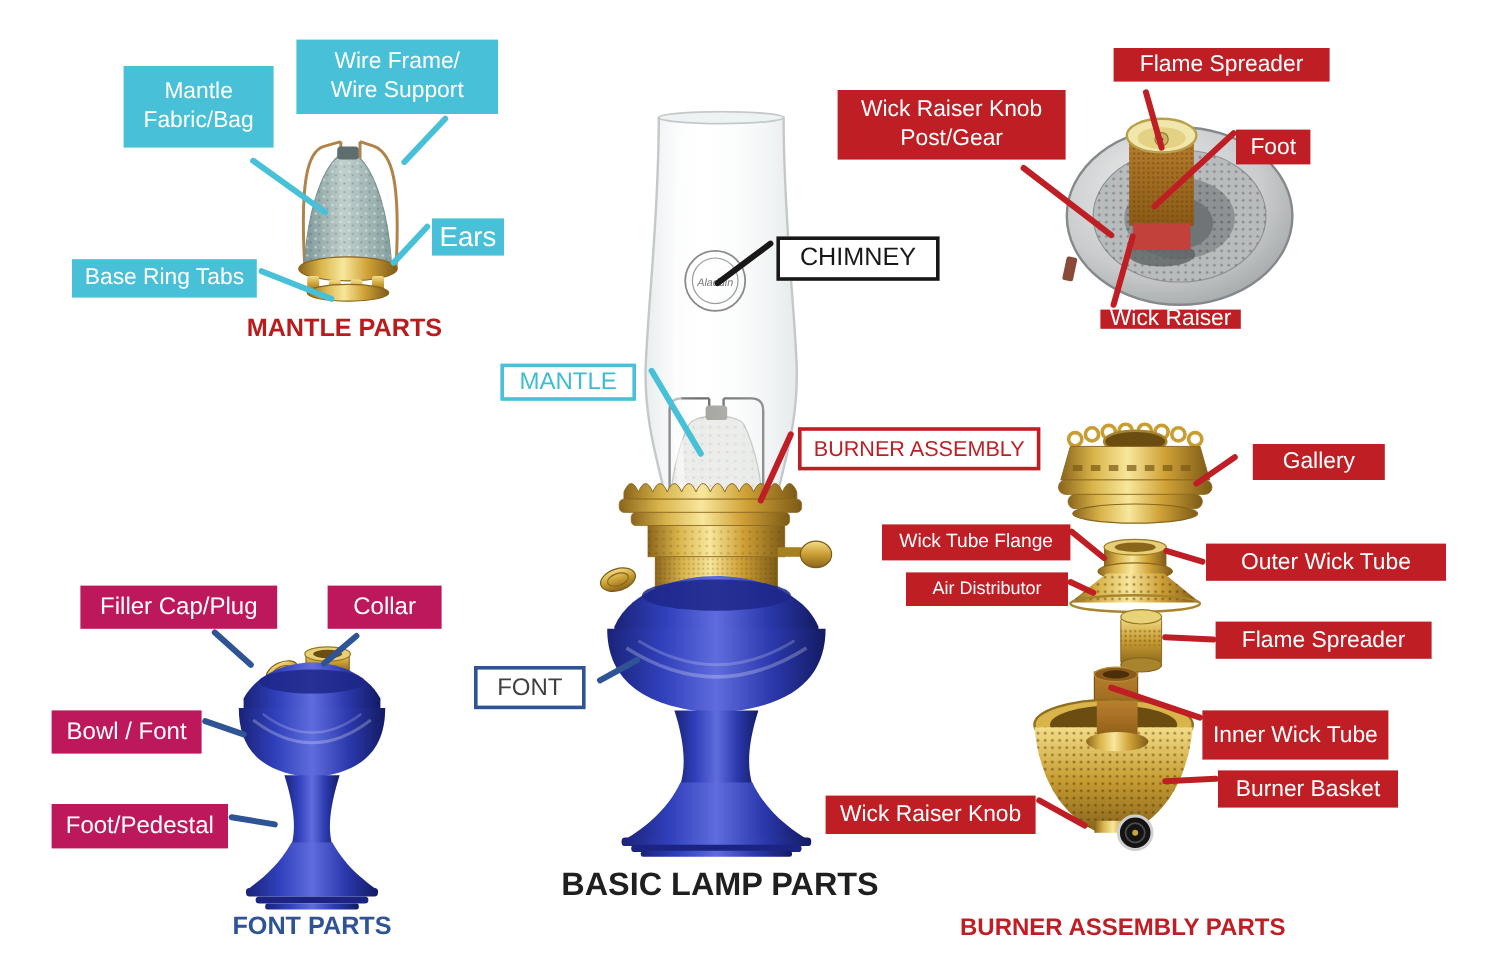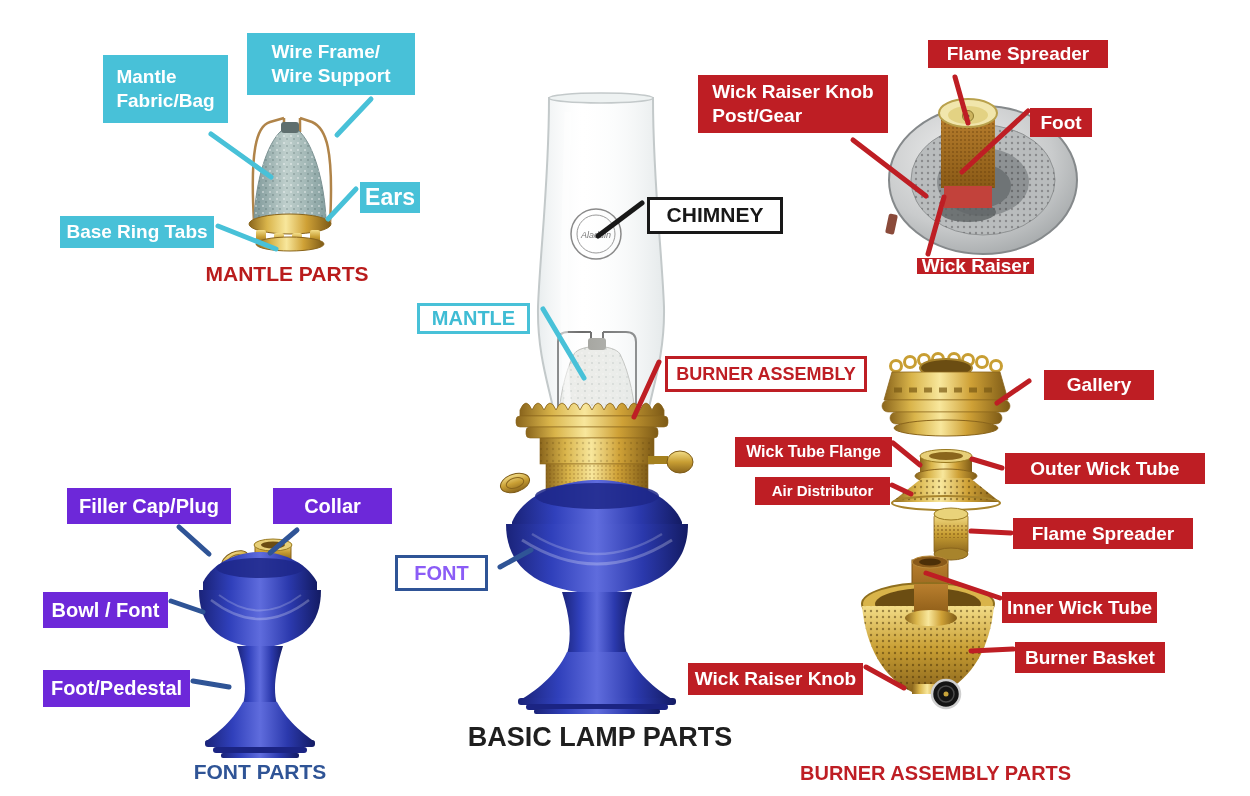--- a/index.html
+++ b/index.html
@@ -2,30 +2,30 @@
 <html><head>
 <meta charset="utf-8">
 <style>
   *{margin:0;padding:0;box-sizing:border-box}
   html,body{background:#fff}
   #canvas{position:relative;width:1250px;height:796px;background:#ffffff;
           font-family:"Liberation Sans",sans-serif;overflow:hidden}
   .illus{position:absolute;z-index:1}
   #leaders{position:absolute;left:0;top:0;z-index:2;pointer-events:none}
   .lbl{position:absolute;z-index:3;display:flex;align-items:center;justify-content:center;
-       font-weight:700;white-space:pre-line;line-height:1.25}
+       text-align:center;font-weight:400;white-space:pre-line;line-height:1.25}
   .fill{color:#fff}
   .cyan-bg{background:#48C1D8}
   .red-bg{background:#BE1E24}
-  .blue-bg{background:#6d28d9}
+  .blue-bg{background:#be185d}
   .outline{background:#fff;border-style:solid;border-width:3px}
   .ol-black{border-color:#181818;color:#181818}
   .ol-cyan{border-color:#48C1D8;color:#3FBCD4}
   .ol-red{border-color:#BE1E24;color:#BE1E24}
-  .ol-blue{border-color:#2F5496;color:#8b5cf6}
+  .ol-blue{border-color:#2F5496;color:#404040}
   .title{position:absolute;z-index:3;font-weight:700;text-align:center;white-space:nowrap}
   .t-cyan{color:#b91c1c}
   .t-blue{color:#2F5496}
   .t-red{color:#BE1E24}
   .t-black{color:#1f1f1f}
 </style>
 </head>
 <body>
 
 <div id="canvas">
@@ -297,26 +297,26 @@
   <div class="lbl fill red-bg" style="left:698px;top:75px;width:190px;height:58px;font-size:19px">Wick Raiser Knob
 Post/Gear</div>
   <div class="lbl fill red-bg" style="left:1030px;top:108px;width:62px;height:29px;font-size:19px">Foot</div>
   <div class="lbl fill red-bg" style="left:917px;top:258px;width:117px;height:16px;font-size:19px">Wick Raiser</div>
 
   <div class="lbl fill red-bg" style="left:1044px;top:370px;width:110px;height:30px;font-size:19px">Gallery</div>
   <div class="lbl fill red-bg" style="left:735px;top:437px;width:157px;height:30px;font-size:16px">Wick Tube Flange</div>
   <div class="lbl fill red-bg" style="left:1005px;top:453px;width:200px;height:31px;font-size:19px">Outer Wick Tube</div>
   <div class="lbl fill red-bg" style="left:755px;top:477px;width:135px;height:28px;font-size:15px">Air Distributor</div>
   <div class="lbl fill red-bg" style="left:1013px;top:518px;width:180px;height:31px;font-size:19px">Flame Spreader</div>
-  <div class="lbl fill red-bg" style="left:1002px;top:592px;width:155px;height:31px;font-size:19px">Inner Wick Tube</div>
+  <div class="lbl fill red-bg" style="left:1002px;top:592px;width:155px;height:41px;font-size:19px">Inner Wick Tube</div>
   <div class="lbl fill red-bg" style="left:1015px;top:642px;width:150px;height:31px;font-size:19px">Burner Basket</div>
   <div class="lbl fill red-bg" style="left:688px;top:663px;width:175px;height:32px;font-size:19px">Wick Raiser Knob</div>
 
   <div class="lbl fill blue-bg" style="left:67px;top:488px;width:164px;height:36px;font-size:20px">Filler Cap/Plug</div>
-  <div class="lbl fill blue-bg" style="left:273px;top:488px;width:119px;height:36px;font-size:20px">Collar</div>
+  <div class="lbl fill blue-bg" style="left:273px;top:488px;width:95px;height:36px;font-size:20px">Collar</div>
   <div class="lbl fill blue-bg" style="left:43px;top:592px;width:125px;height:36px;font-size:20px">Bowl / Font</div>
   <div class="lbl fill blue-bg" style="left:43px;top:670px;width:147px;height:37px;font-size:20px">Foot/Pedestal</div>
 
   <div class="lbl outline ol-black" style="left:647px;top:197px;width:136px;height:37px;font-size:21px">CHIMNEY</div>
   <div class="lbl outline ol-cyan" style="left:417px;top:303px;width:113px;height:31px;font-size:20px">MANTLE</div>
   <div class="lbl outline ol-red" style="left:665px;top:356px;width:202px;height:36px;font-size:18px">BURNER ASSEMBLY</div>
   <div class="lbl outline ol-blue" style="left:395px;top:555px;width:93px;height:36px;font-size:20px">FONT</div>
 
   <div class="title t-cyan" style="left:197px;top:262px;width:180px;font-size:21px">MANTLE PARTS</div>
   <div class="title t-blue" style="left:185px;top:760px;width:150px;font-size:21px">FONT PARTS</div>

